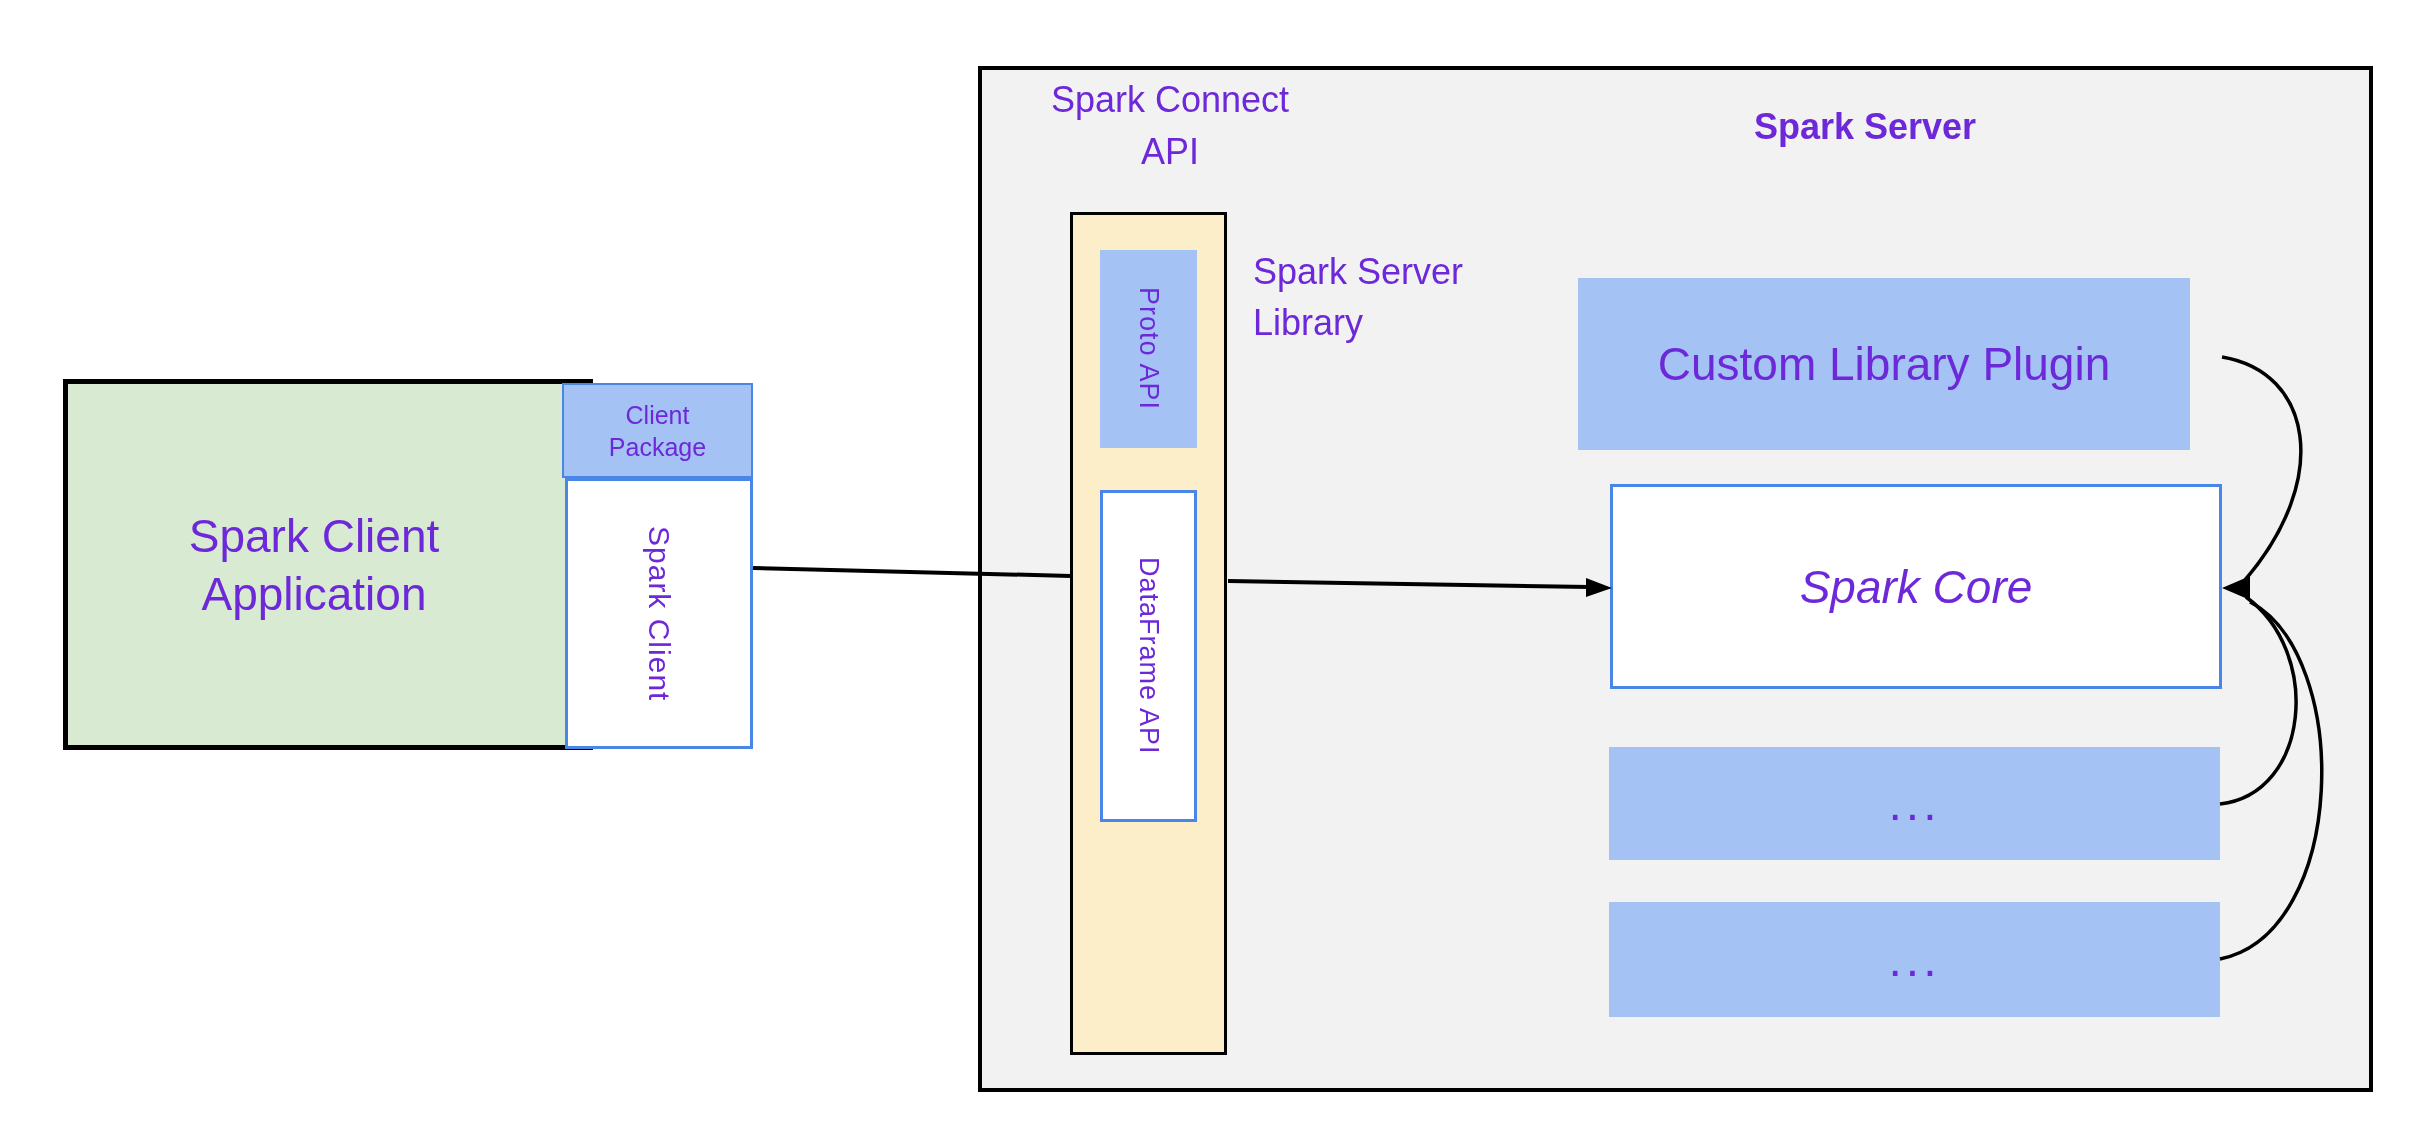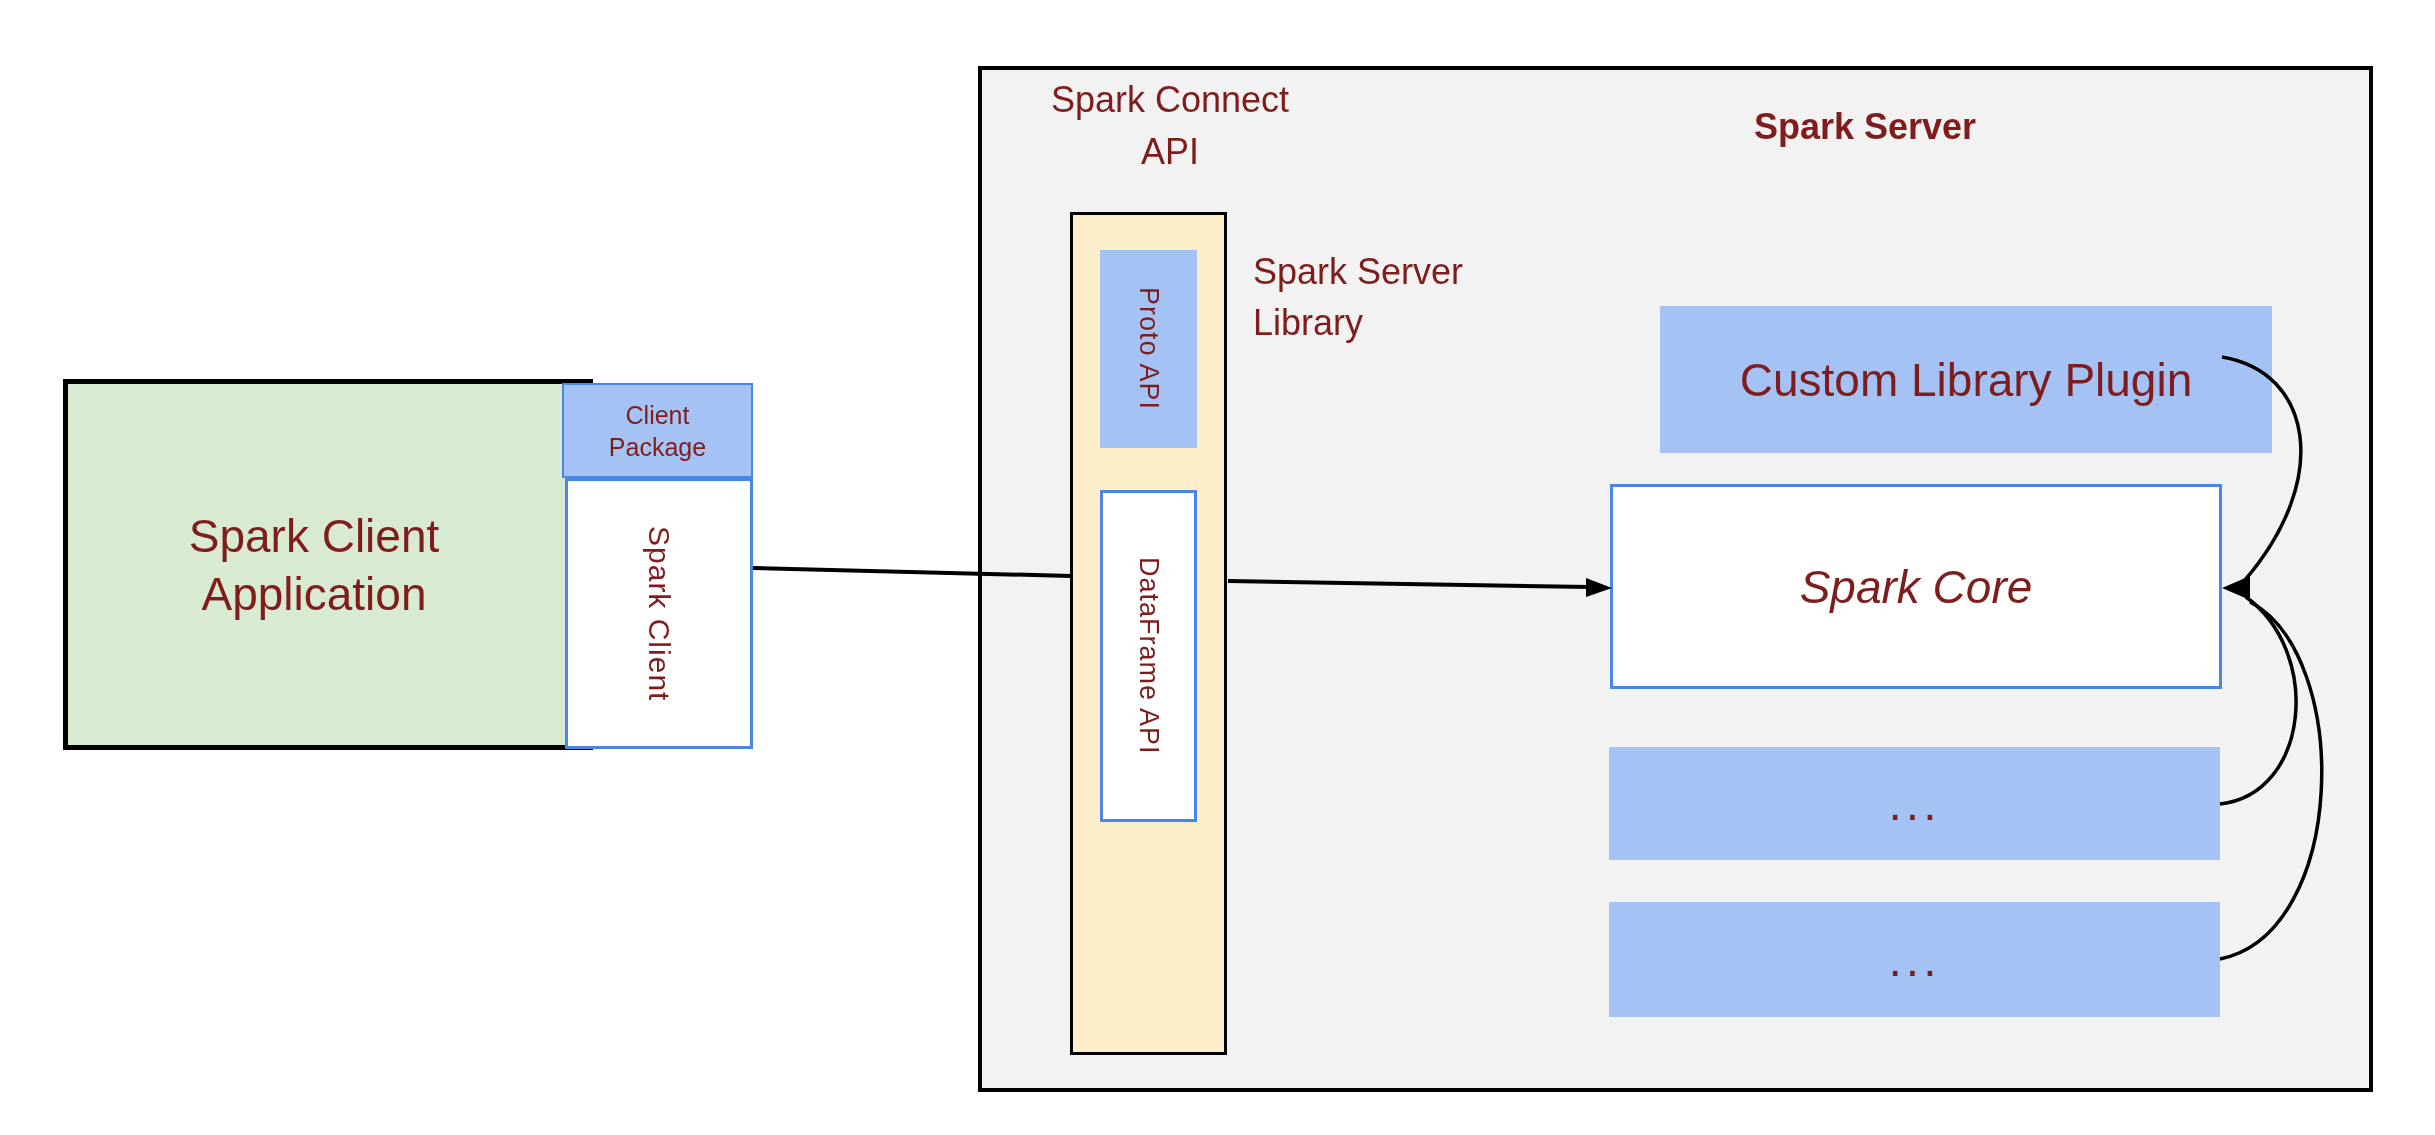--- a/index.html
+++ b/index.html
@@ -3,21 +3,21 @@
 <meta charset="utf-8">
 <title>Spark Connect Architecture Diagram</title>
 <style>
   html, body { margin: 0; padding: 0; background: #ffffff; }
   .canvas {
     position: relative;
     width: 2435px;
     height: 1135px;
     background: var(--pageBg, #ffffff);
     font-family: "Liberation Sans", sans-serif;
-    color: #7f1d1d;
+    color: #6d28d9;
     overflow: hidden;
   }
   .abs { position: absolute; box-sizing: border-box; }
 
   
   .server-panel {
     background: var(--panelGray, #f2f2f2);
     border: 4px solid #000000;
   }
   .green-box {
@@ -102,21 +102,21 @@
   <div class="abs cream-box" style="left:1070px; top:212px; width:157px; height:843px;"></div>
 
   <div class="abs blue-box center-flex" style="left:1100px; top:250px; width:97px; height:198px;">
     <div class="api-vlabel vtext">Proto API</div>
   </div>
 
   <div class="abs white-box center-flex" style="left:1100px; top:490px; width:97px; height:332px;">
     <div class="api-vlabel vtext">DataFrame API</div>
   </div>
 
-  <div class="abs blue-box center-flex" style="left:1660px; top:278px; width:612px; height:147px;margin-top:28px;">
+  <div class="abs blue-box center-flex" style="left:1578px; top:278px; width:612px; height:172px;">
     <div class="big-box-label">Custom Library Plugin</div>
   </div>
 
   <div class="abs white-box center-flex" style="left:1610px; top:484px; width:612px; height:205px;font-style:italic;">
     <div class="big-box-label">Spark Core</div>
   </div>
 
   <div class="abs blue-box center-flex" style="left:1609px; top:747px; width:611px; height:113px;">
     <div class="dots-label">...</div>
   </div>

